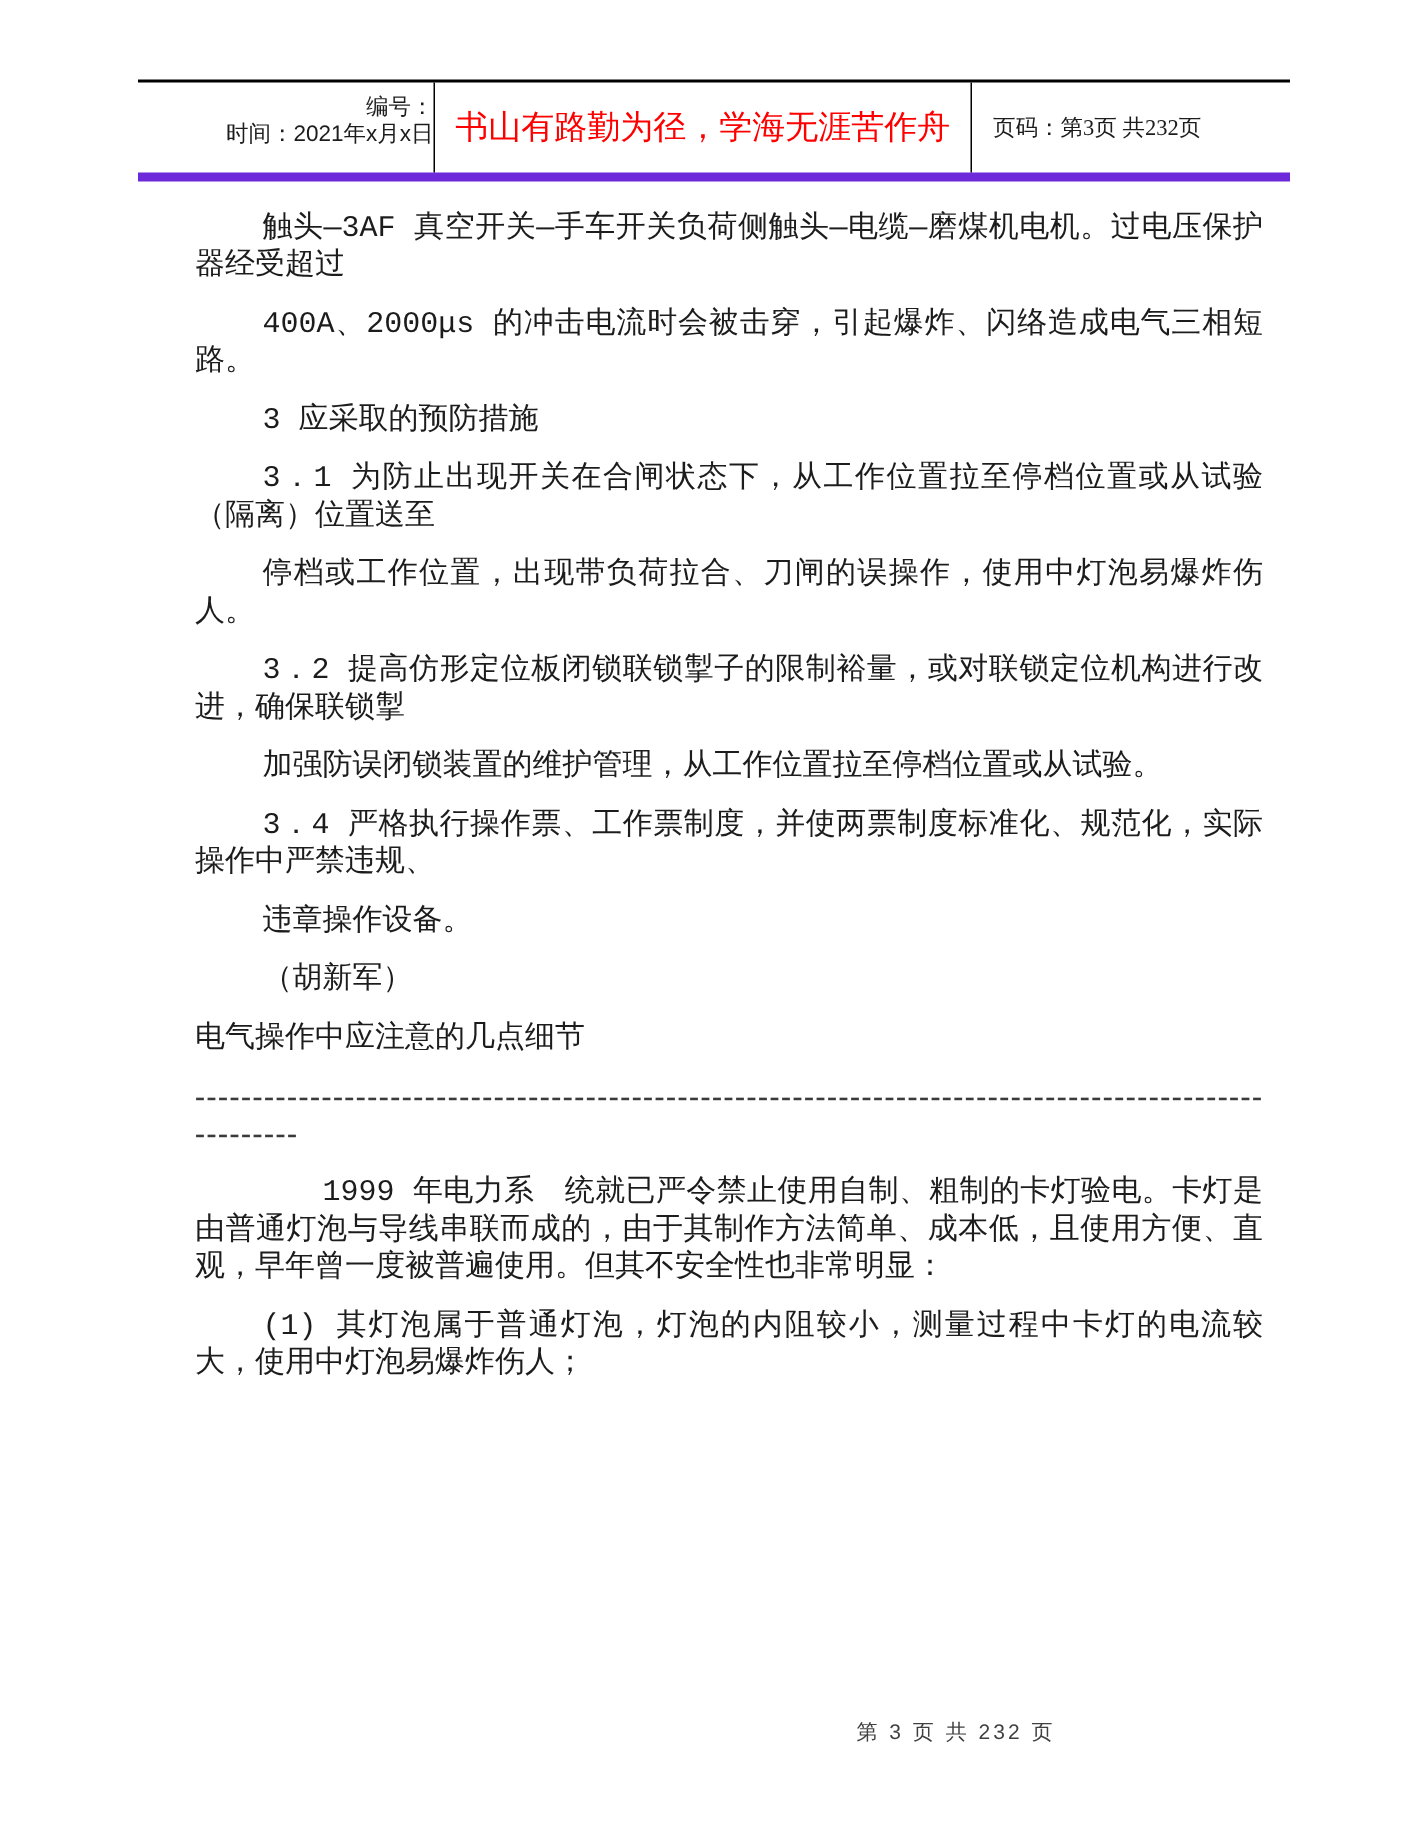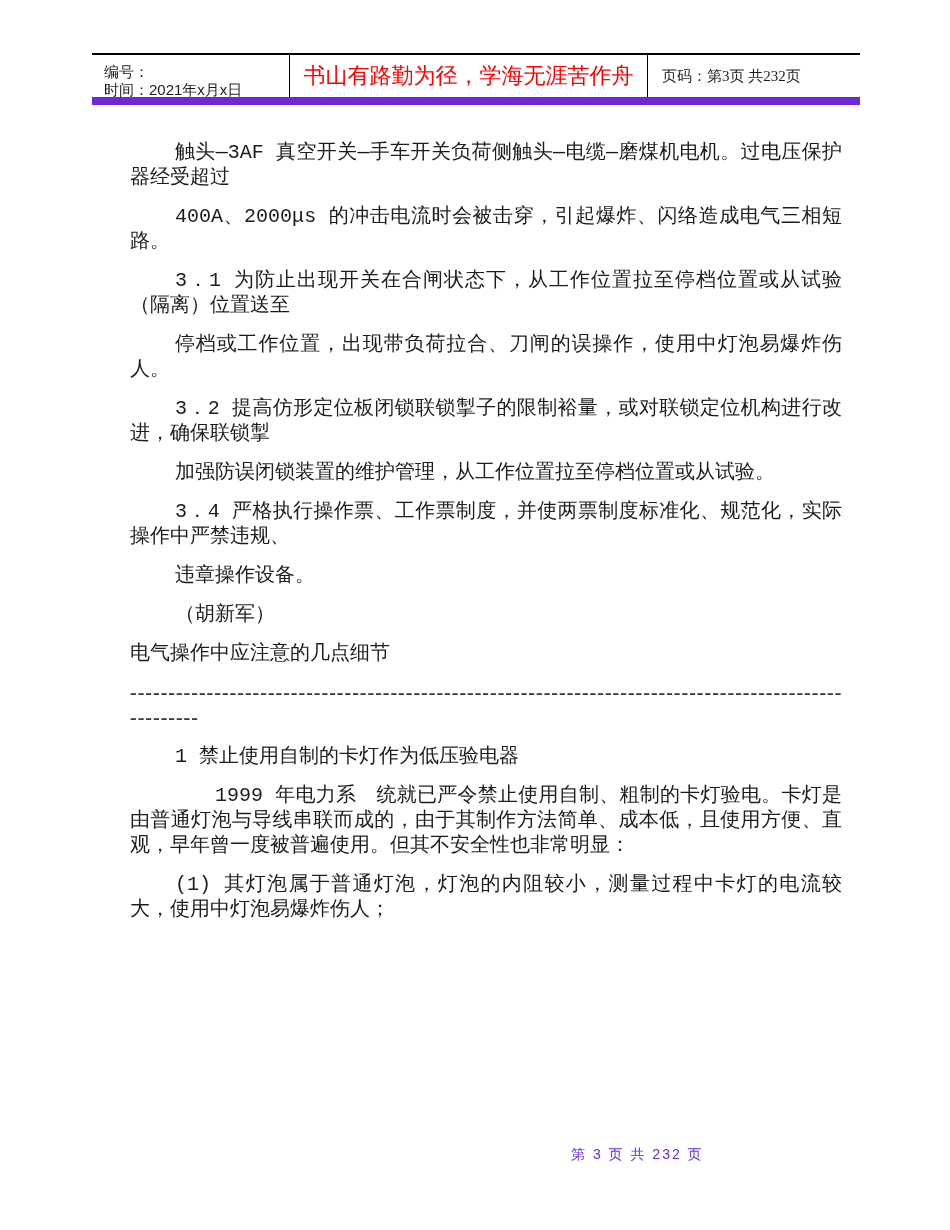--- a/index.html
+++ b/index.html
@@ -12,25 +12,26 @@
     font-family: "Liberation Serif", serif;
     overflow: hidden;
   }
 
   
   .header-table {
     position: absolute;
     left: 92px;
     top: 53px;
     width: 768px;
-    height: 52px;
+    height: 68px;
     box-sizing: border-box;
     border-top: 2px solid #000;
-    border-bottom: 8px solid #6d28d9;
+    border-bottom: 6px solid #6d28d9;
     display: flex;
+    text-align: right;
   }
   .h-cell { box-sizing: border-box; }
   .h-left {
     width: 198px;
     border-right: 1px solid #000;
     padding: 8px 0 0 12px;
     font-size: 15px;
     line-height: 18px;
     font-family: "Liberation Sans", sans-serif;
   }
@@ -84,21 +85,21 @@
   }
 
   
   .footer {
     position: absolute;
     left: 571px;
     top: 1146px;
     font-size: 14px;
     letter-spacing: 2px;
     font-family: "Liberation Sans", sans-serif;
-    color: #6d28d9;
+    color: #404040;
   }
 </style>
 </head>
 <body>
 
 <div class="page">
 
   <div class="header-table">
     <div class="h-cell h-left">
       <div>编号：</div>
@@ -108,34 +109,34 @@
       <div class="slogan">书山有路勤为径，学海无涯苦作舟</div>
     </div>
     <div class="h-cell h-right">
       <div>页码：第3页 共232页</div>
     </div>
   </div>
 
   <div class="body-text">
     <p class="para indent2">触头—3AF 真空开关—手车开关负荷侧触头—电缆—磨煤机电机。过电压保护器经受超过</p>
     <p class="para indent2">400A、2000μs 的冲击电流时会被击穿，引起爆炸、闪络造成电气三相短路。</p>
+    <p class="para indent2">3 应采取的预防措施</p>
     <p class="para indent2">3．1 为防止出现开关在合闸状态下，从工作位置拉至停档位置或从试验（隔离）位置送至</p>
     <p class="para indent2">停档或工作位置，出现带负荷拉合、刀闸的误操作，使用中灯泡易爆炸伤人。</p>
     <p class="para indent2">3．2 提高仿形定位板闭锁联锁掣子的限制裕量，或对联锁定位机构进行改进，确保联锁掣</p>
     <p class="para indent2">加强防误闭锁装置的维护管理，从工作位置拉至停档位置或从试验。</p>
     <p class="para indent2">3．4 严格执行操作票、工作票制度，并使两票制度标准化、规范化，实际操作中严禁违规、</p>
     <p class="para indent2">违章操作设备。</p>
     <p class="para indent2">（胡新军）</p>
     <p class="para flush">电气操作中应注意的几点细节</p>
 
     <div class="separator">
       <div class="sep-line1">------------------------------------------------------------------------------------------------------------------------</div>
       <div class="sep-line2">---------</div>
     </div>
 
-    <p class="para indent2">1 禁止使用自制的卡灯作为低压验电器</p>
     <p class="para indent4">1999 年电力系　统就已严令禁止使用自制、粗制的卡灯验电。卡灯是由普通灯泡与导线串联而成的，由于其制作方法简单、成本低，且使用方便、直观，早年曾一度被普遍使用。但其不安全性也非常明显：</p>
     <p class="para indent2">(1)  其灯泡属于普通灯泡，灯泡的内阻较小，测量过程中卡灯的电流较大，使用中灯泡易爆炸伤人；</p>
   </div>
 
   <div class="footer">第 3 页 共 232 页</div>
 
 </div>
 
 </body></html>

